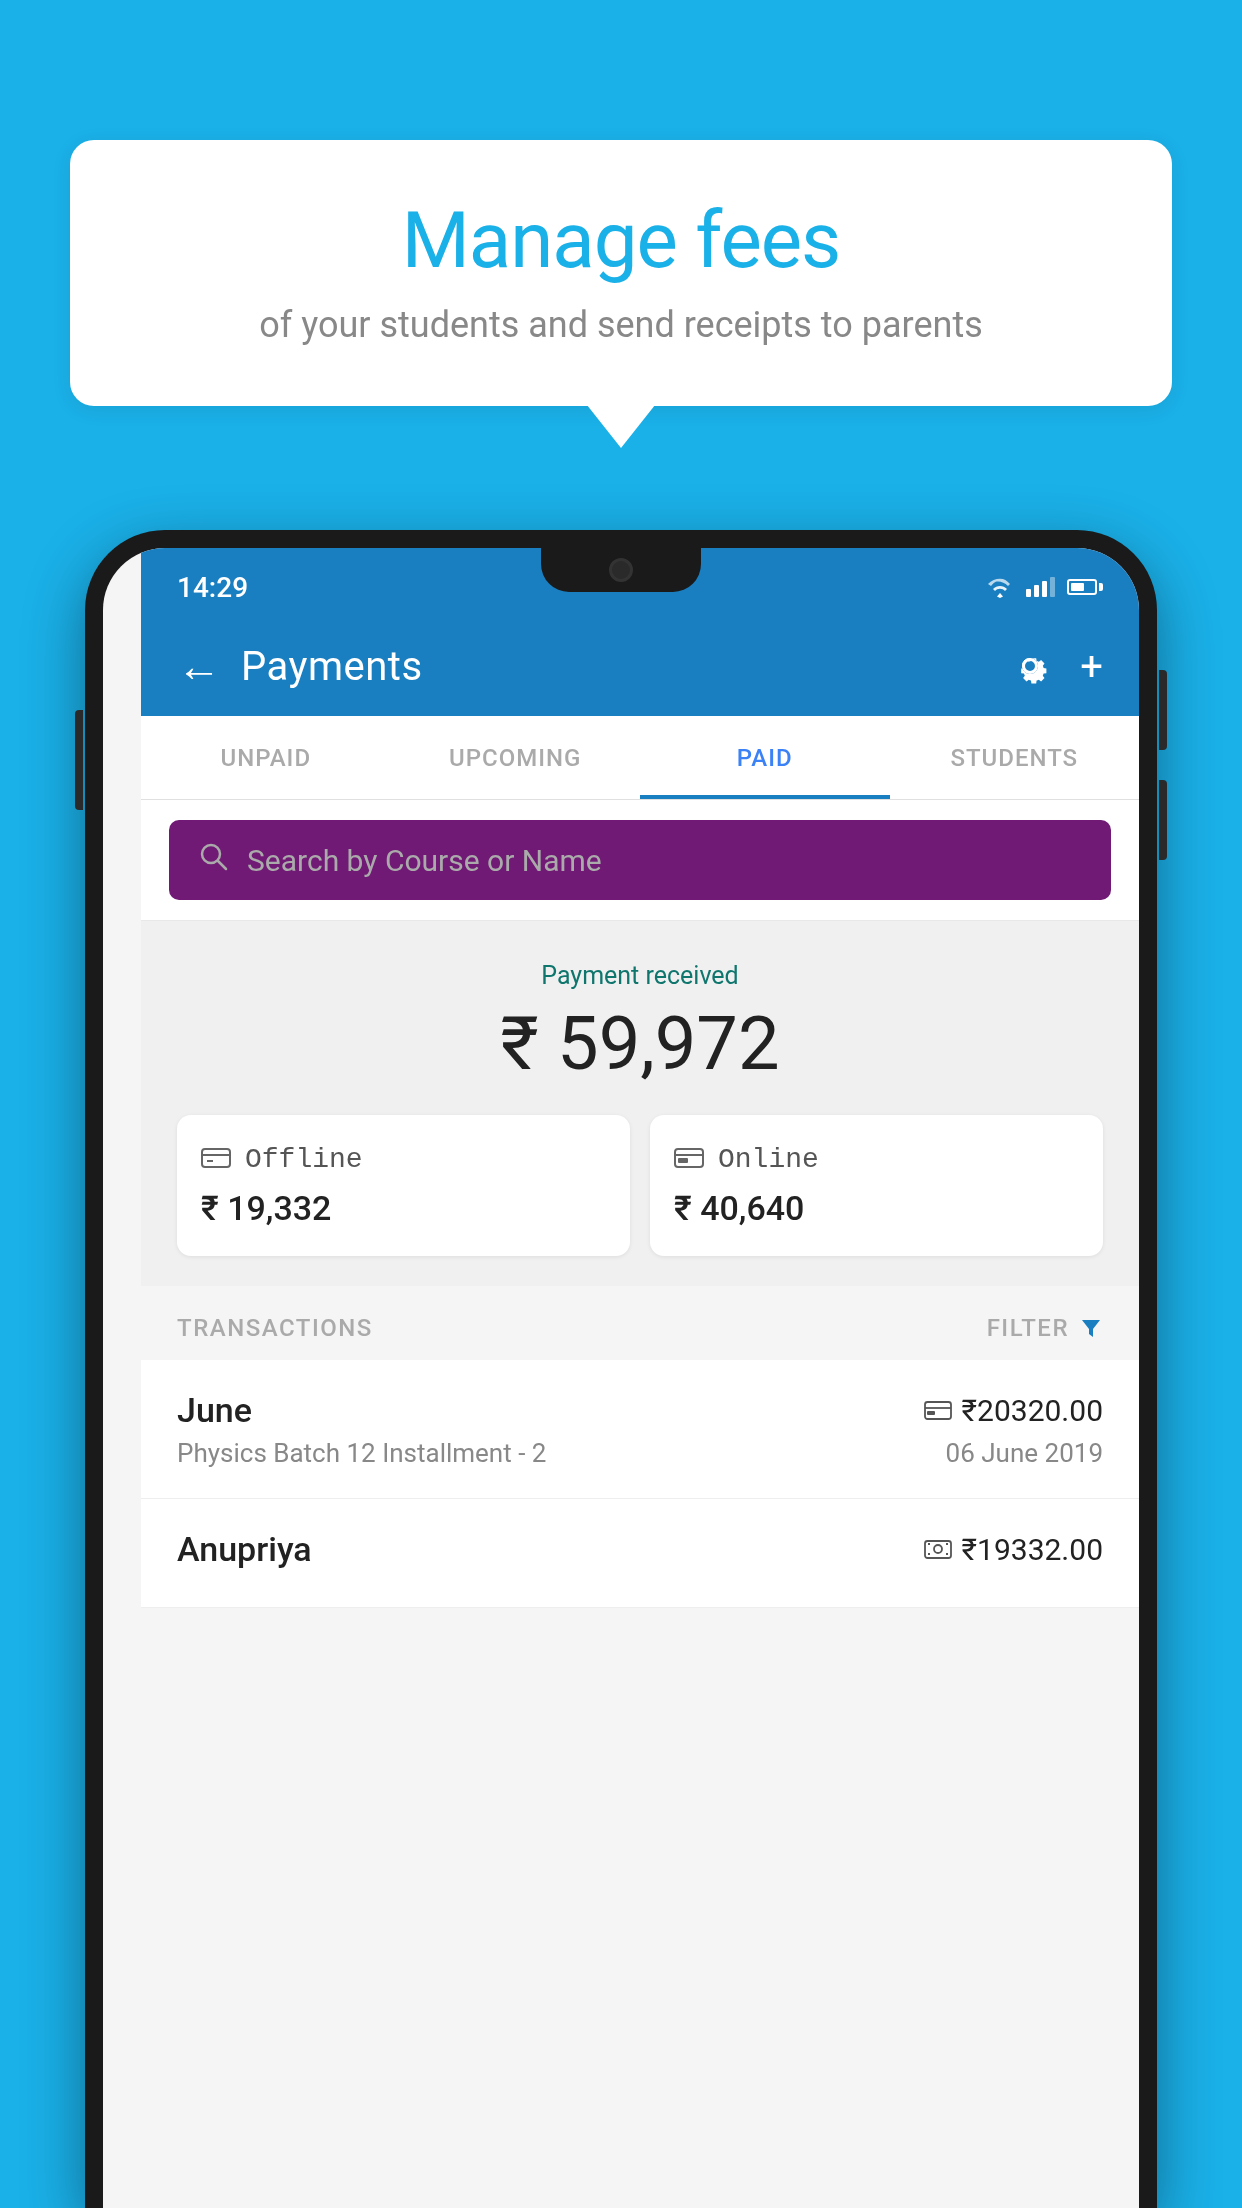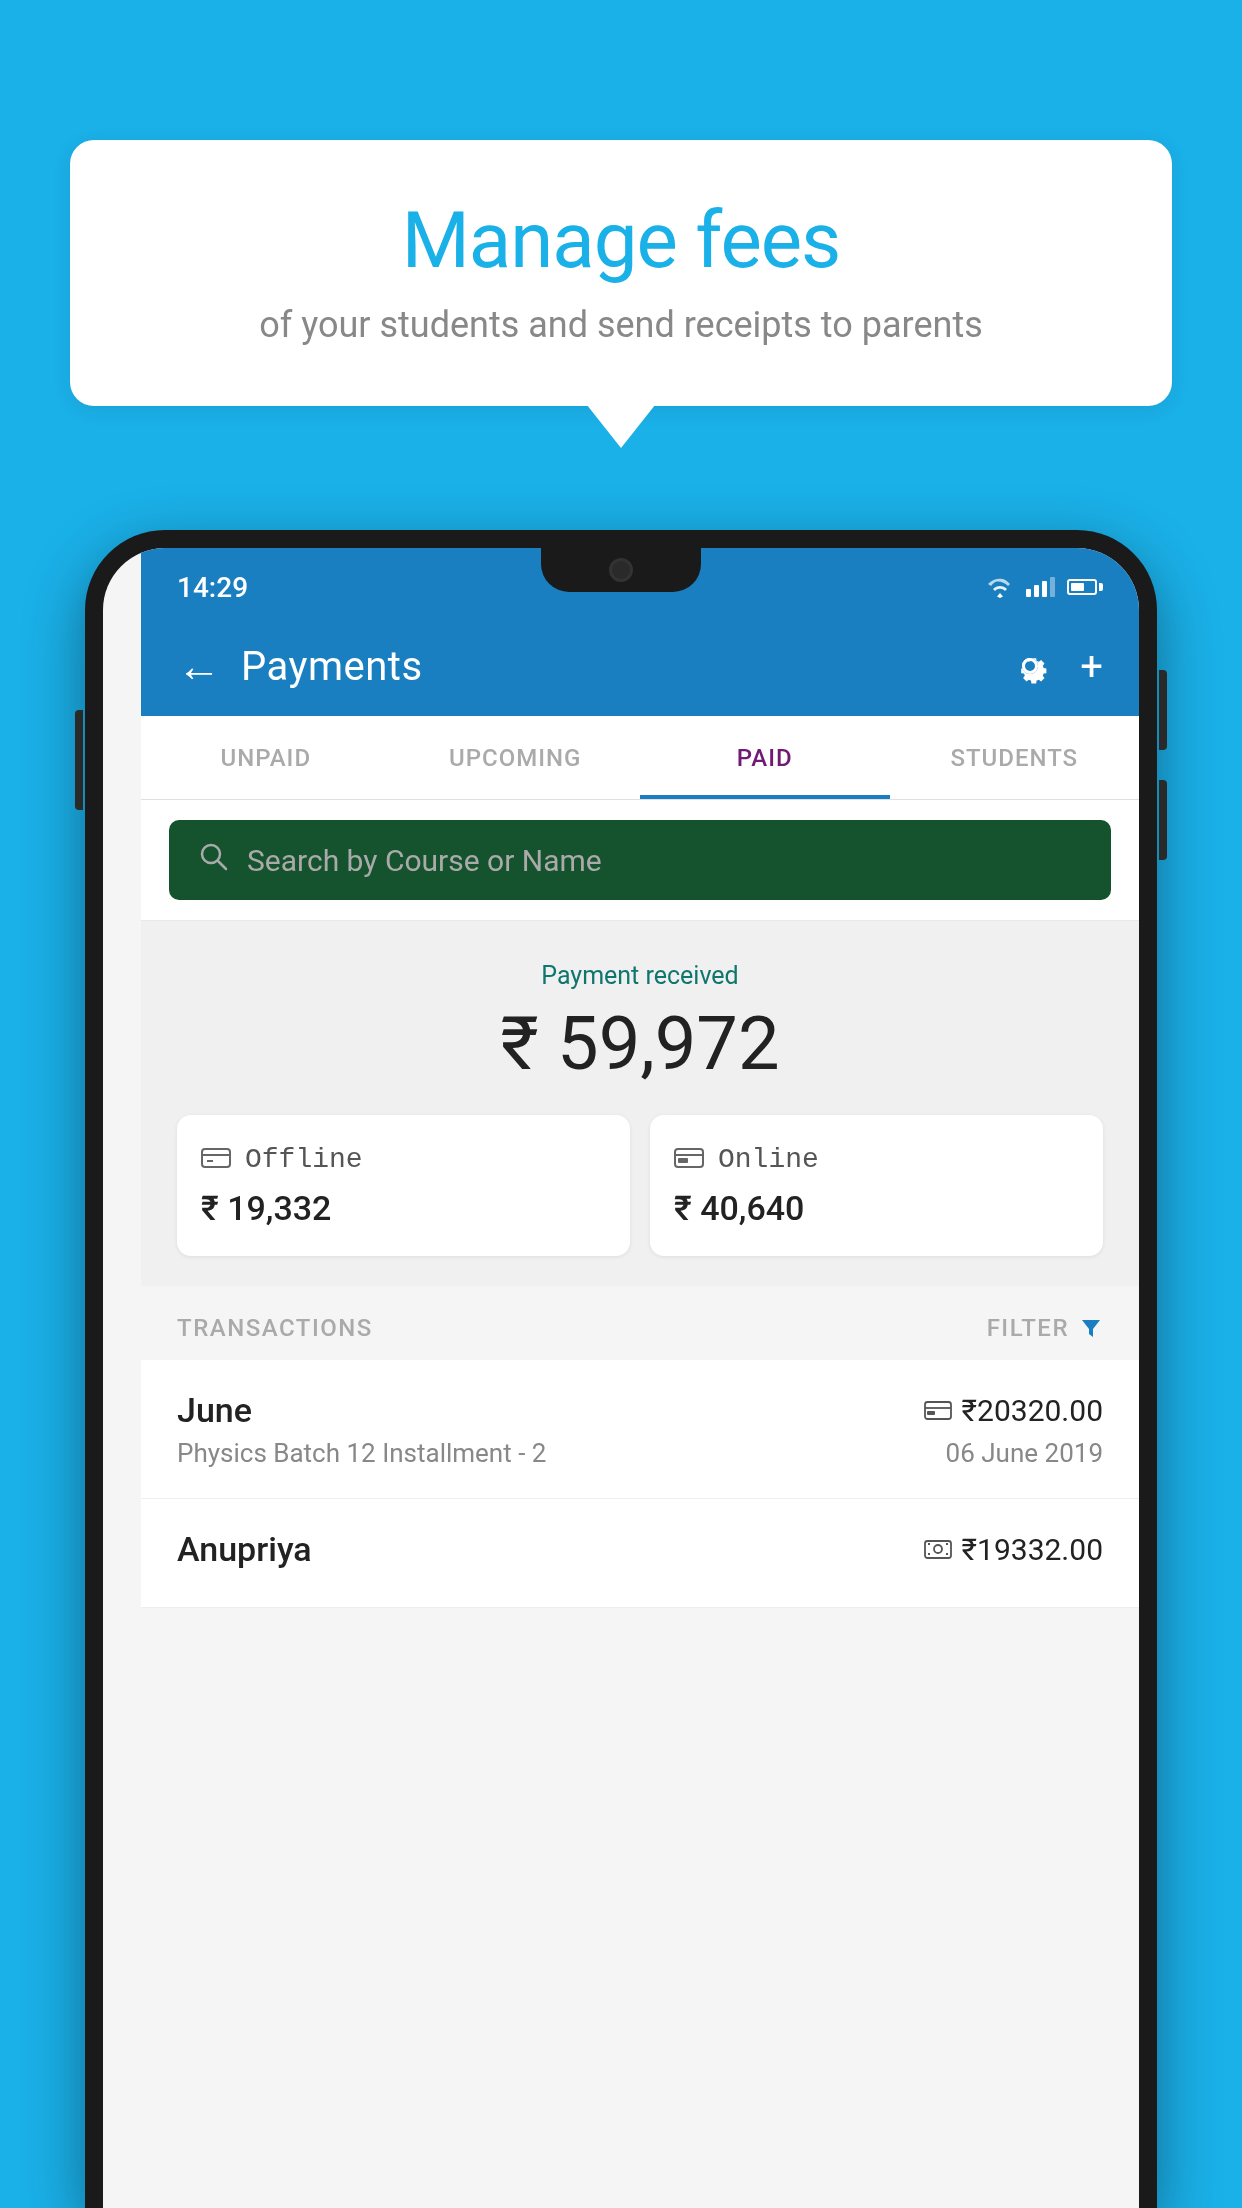--- a/index.html
+++ b/index.html
@@ -179,42 +179,42 @@
       justify-content: center;
       font-size: 24px;
       font-weight: 500;
       color: #aaa;
       letter-spacing: 1px;
       cursor: pointer;
       position: relative;
     }
 
     .tab.active {
-      color: #701a75;
+      color: #3b82f6;
     }
 
     .tab.active::after {
       content: '';
       position: absolute;
       bottom: 0;
       left: 0;
       right: 0;
       height: 4px;
       background: #1a7fc1;
     }
 
     
     .search-container {
       background: white;
       padding: 20px 28px;
       border-bottom: 1px solid #e8e8e8;
     }
 
     .search-box {
-      background: #14532d;
+      background: #701a75;
       border-radius: 10px;
       height: 80px;
       display: flex;
       align-items: center;
       padding: 0 28px;
       gap: 18px;
     }
 
     .search-icon {
       color: #aaa;

